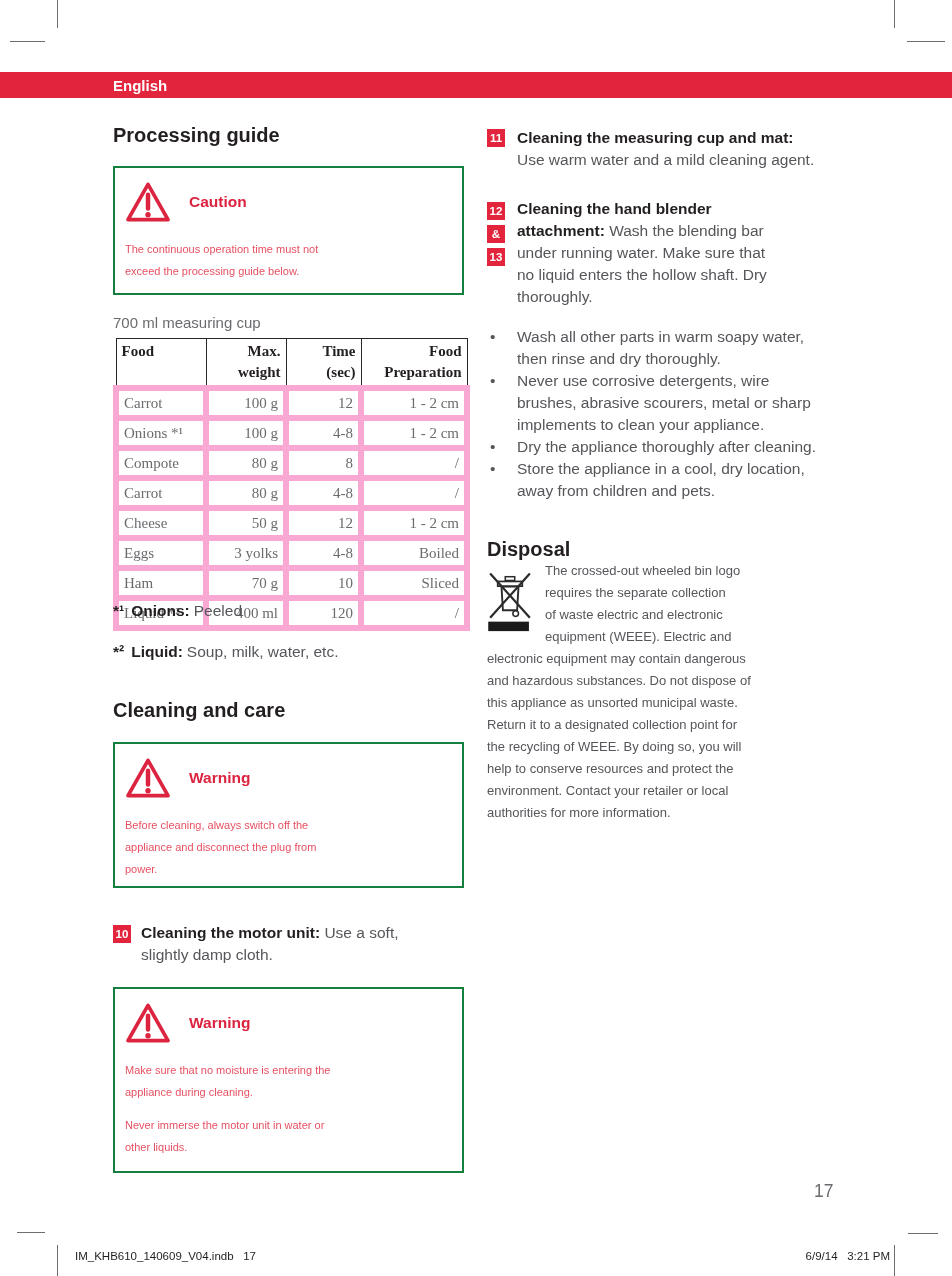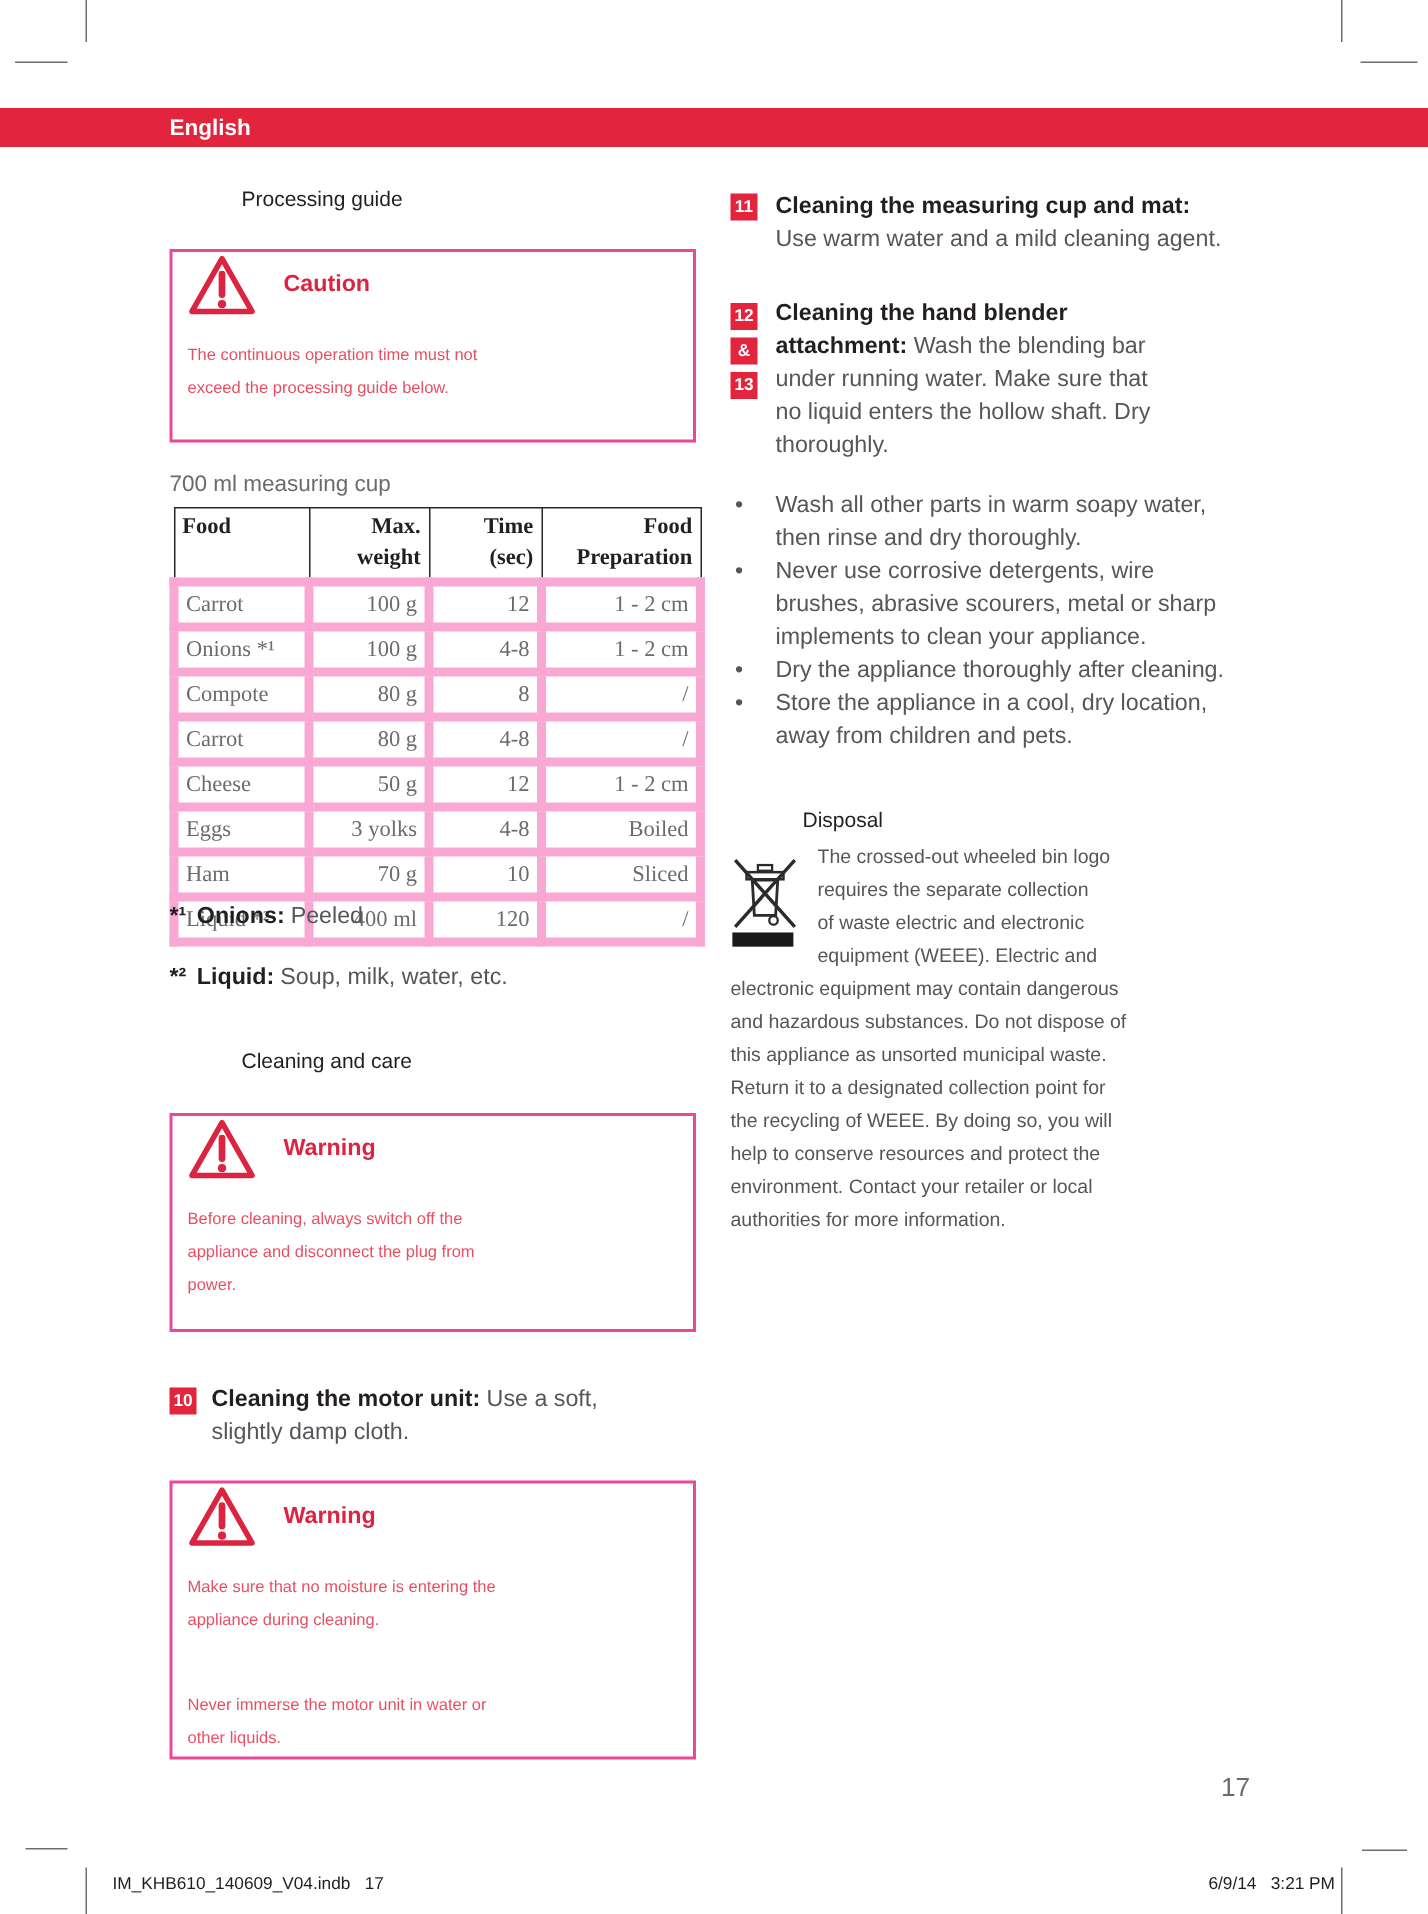--- a/index.html
+++ b/index.html
@@ -17,30 +17,30 @@
   }
   .abs{position:absolute;}
   
   .cm{background:#6e6e6e;}
   
   .banner{
     left:0;top:72px;width:952px;height:26px;background:var(--red);
     color:#fff;font-weight:bold;font-size:15px;line-height:27px;
     padding-left:113px;box-sizing:border-box;
   }
-  .heading{font-size:14px;font-weight:normal;color:var(--dark);margin-left:48px;}
+  .heading{font-size:20px;font-weight:bold;color:var(--dark);}
   
   .redbox{
-    width:351px;border:2px solid #ec4899;box-sizing:border-box;
-    padding:0 10px;background:#fff;
+    width:351px;border:2px solid #15803d;box-sizing:border-box;
+    padding:12px 10px;background:#fff;
   }
   .box-head{display:flex;align-items:center;gap:18px;padding-top:2px;}
   .box-title{font-size:15.5px;font-weight:bold;color:#dc2440;}
   .box-body{margin-top:16px;font-size:11px;line-height:22px;color:var(--red-body);white-space:pre-line;}
-  .box-body.second{margin-top:35px;}
+  .box-body.second{margin-top:11px;}
   .tri{width:46px;height:40px;flex:0 0 auto;}
   
   .caption{font-size:15px;color:var(--tgray);}
   table.proc{border-collapse:collapse;width:351px;table-layout:fixed;}
   .proc th{
     border:1px solid #2a2627;font-size:15px;font-weight:bold;color:var(--dark);
     padding:2px 5px;line-height:21px;white-space:pre-line;vertical-align:top;
   }
   .proc td{
     border:6px solid #f9a8d4;font-size:15px;color:var(--tgray);

